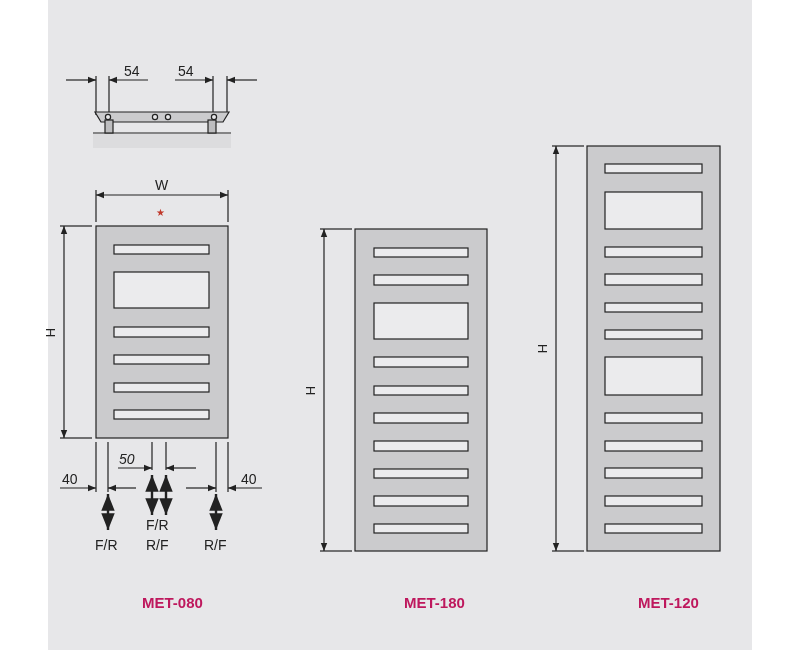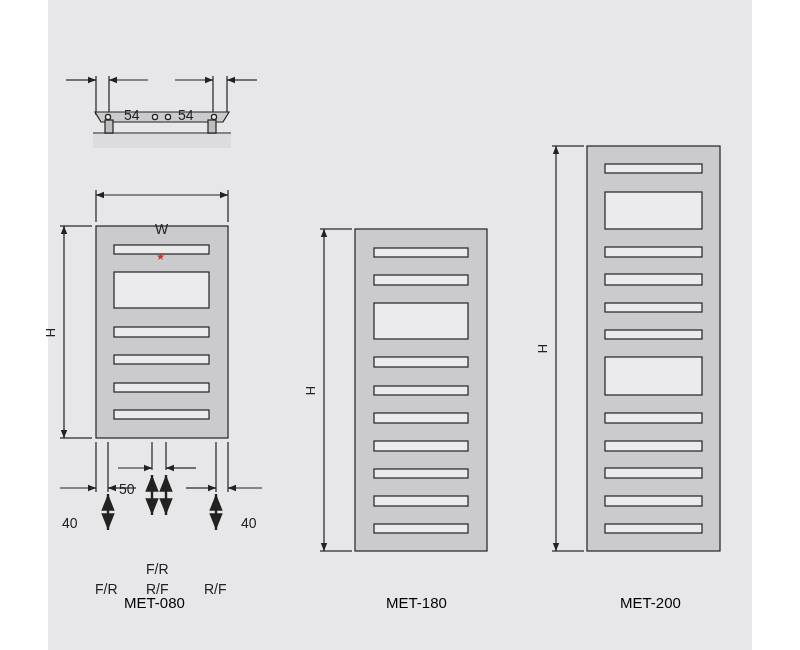--- a/index.html
+++ b/index.html
@@ -1,21 +1,21 @@
 <!DOCTYPE html>
 <html><head>
 <meta charset="utf-8">
 <style>
   html, body { margin:0; padding:0; }
   body { width:800px; height:650px; background:#ffffff; position:relative; overflow:hidden;
          font-family:"Liberation Sans", sans-serif; }
   .panel { position:absolute; left:48px; top:0; width:704px; height:650px; background:#e7e7e9; }
   svg { position:absolute; left:0; top:0; }
-  .lbl { position:absolute; font-family:"Liberation Sans", sans-serif; color:#222; font-size:14px; line-height:1;margin-top:44px; }
-  .model { position:absolute; font-family:"Liberation Sans", sans-serif; font-weight:normal; font-size:15px; color:#000000; line-height:1; }
+  .lbl { position:absolute; font-family:"Liberation Sans", sans-serif; color:#222; font-size:14px; line-height:1; }
+  .model { position:absolute; font-family:"Liberation Sans", sans-serif; font-weight:bold; font-size:15px; color:#be185d; line-height:1;margin-left:18px; }
   .hlbl { position:absolute; font-size:13px; color:#222; transform:rotate(-90deg); transform-origin:center; line-height:1; }
 </style>
 </head>
 <body>
 
 <div class="panel"></div>
 
 <svg width="800" height="650" viewBox="0 0 800 650">
   <defs>
     <marker id="arr" viewBox="0 0 10 10" refX="10" refY="5" markerWidth="7" markerHeight="7" orient="auto-start-reverse">
@@ -148,26 +148,26 @@
 </svg>
 
 <div class="lbl" style="left:124px;top:64px;">54</div>
 <div class="lbl" style="left:178px;top:64px;">54</div>
 
 <div class="lbl" style="left:155px;top:178px;">W</div>
 <div class="lbl" style="left:156px;top:208px;color:#c0392b;font-size:10px;">★</div>
 <div class="hlbl" style="left:46px;top:326px;">H</div>
 
 <div class="lbl" style="left:62px;top:472px;">40</div>
-<div class="lbl" style="left:119px;top:438px;">50</div>
+<div class="lbl" style="left:119px;top:452px;font-style:italic;">50</div>
 <div class="lbl" style="left:241px;top:472px;">40</div>
 
 <div class="lbl" style="left:95px;top:538px;">F/R</div>
 <div class="lbl" style="left:146px;top:518px;">F/R</div>
 <div class="lbl" style="left:146px;top:538px;">R/F</div>
 <div class="lbl" style="left:204px;top:538px;">R/F</div>
 
 <div class="hlbl" style="left:306px;top:384px;">H</div>
 <div class="hlbl" style="left:538px;top:342px;">H</div>
 
 <div class="model" style="left:124px;top:595px;">MET-080</div>
 <div class="model" style="left:386px;top:595px;">MET-180</div>
-<div class="model" style="left:620px;top:595px;">MET-200</div>
+<div class="model" style="left:620px;top:595px;">MET-120</div>
 
 </body></html>

